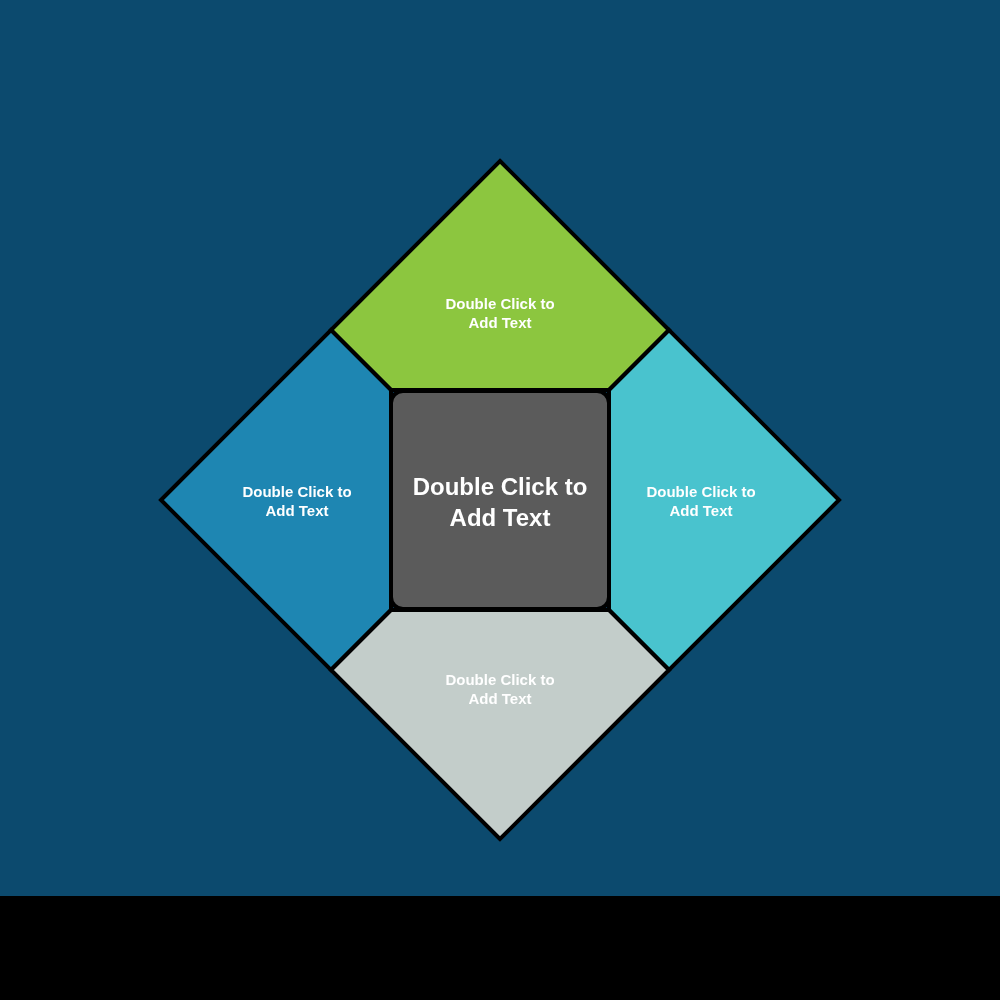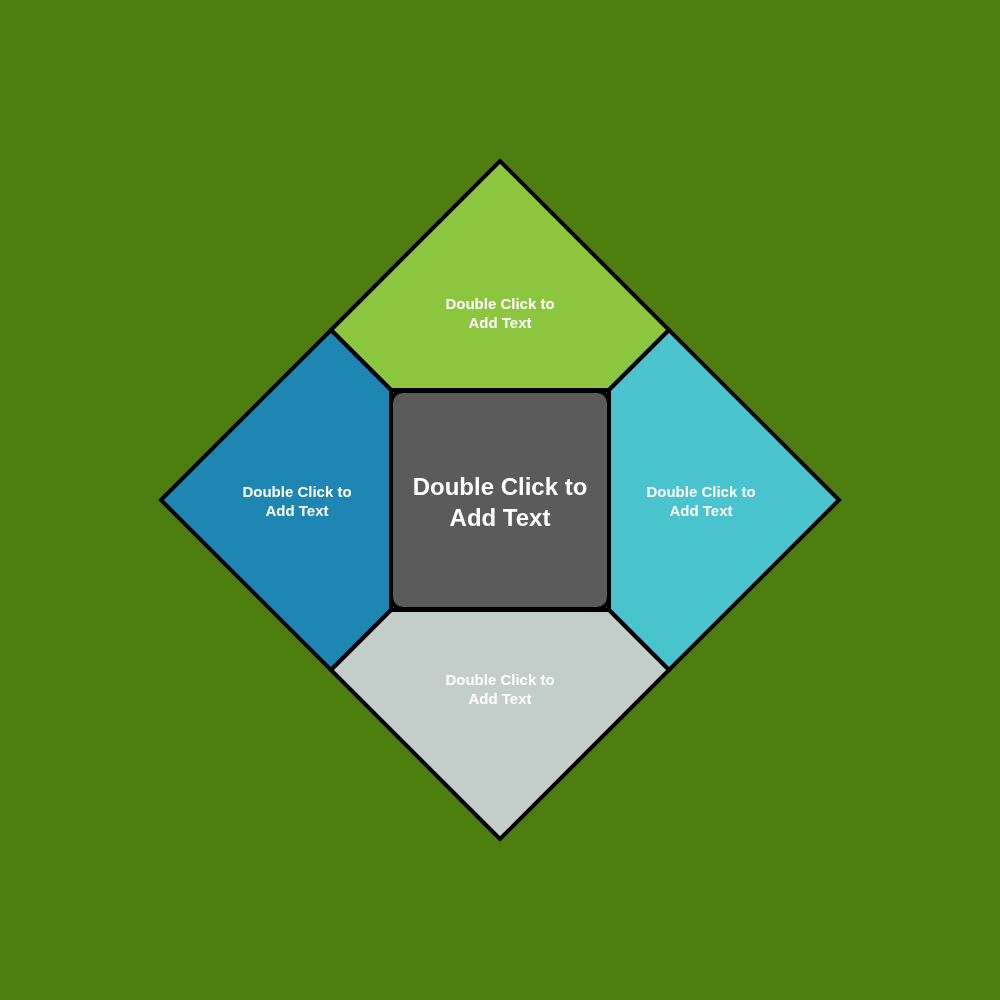--- a/index.html
+++ b/index.html
@@ -9,22 +9,22 @@
     body {
       width: 1000px;
       height: 1000px;
       background: #000000;
       font-family: "Liberation Sans", sans-serif;
       overflow: hidden;
     }
     .stage {
       position: relative;
       width: 1000px;
-      height: 1000px;
-      background: #4d7c0f;
+      height: 896px;
+      background: #0c4a6e;
     }
     .stage svg {
       position: absolute;
       left: 0;
       top: 0;
     }
     .shape {
       cursor: pointer;
     }
     .label {

